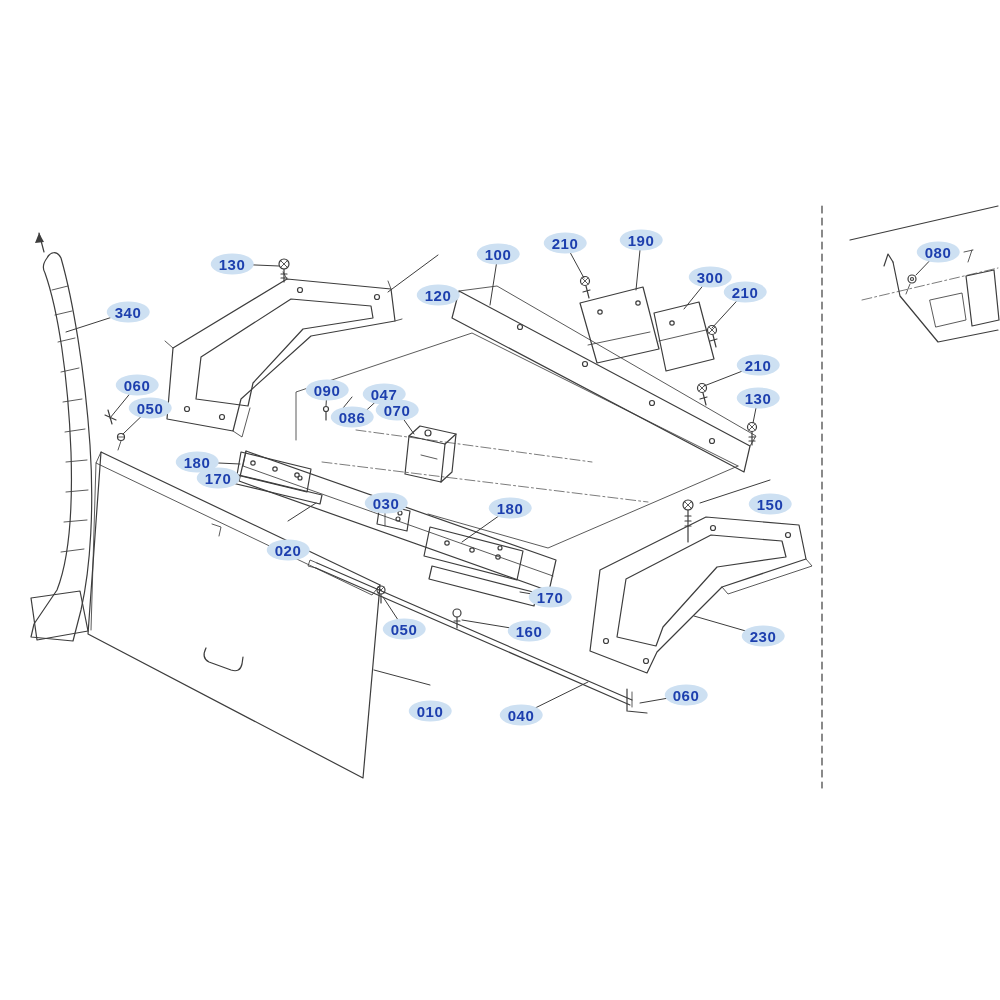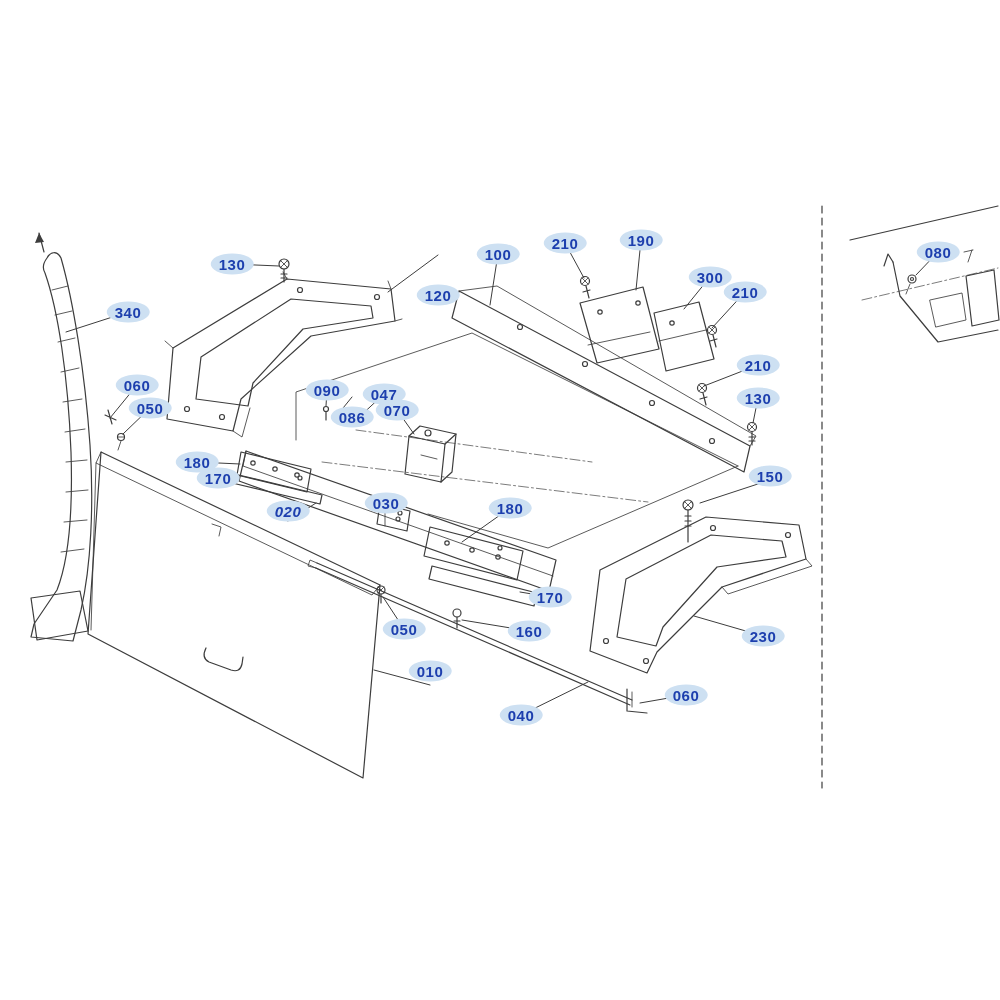--- a/index.html
+++ b/index.html
@@ -282,26 +282,26 @@
       <div class="part-label" style="left: 128px; top: 312px;">340</div>
       <div class="part-label" style="left: 137px; top: 385px;">060</div>
       <div class="part-label" style="left: 150px; top: 408px;">050</div>
       <div class="part-label" style="left: 197px; top: 462px;">180</div>
       <div class="part-label" style="left: 218px; top: 478px;">170</div>
       <div class="part-label" style="left: 327px; top: 390px;">090</div>
       <div class="part-label" style="left: 352px; top: 397px; margin-top: 20px;">086</div>
       <div class="part-label" style="left: 384px; top: 394px;">047</div>
       <div class="part-label" style="left: 397px; top: 410px;">070</div>
       <div class="part-label" style="left: 386px; top: 495px; margin-top: 8px;">030</div>
-      <div class="part-label" style="left: 288px; top: 511px; font-style: italic;">020</div>
+      <div class="part-label" style="left: 288px; top: 550px;">020</div>
       <div class="part-label" style="left: 510px; top: 508px;">180</div>
-      <div class="part-label" style="left: 770px; top: 476px;">150</div>
+      <div class="part-label" style="left: 770px; top: 504px;">150</div>
       <div class="part-label" style="left: 550px; top: 597px;">170</div>
       <div class="part-label" style="left: 529px; top: 631px;">160</div>
       <div class="part-label" style="left: 404px; top: 629px;">050</div>
       <div class="part-label" style="left: 763px; top: 636px;">230</div>
-      <div class="part-label" style="left: 430px; top: 671px; text-align: center;">010</div>
+      <div class="part-label" style="left: 430px; top: 711px; text-align: center;">010</div>
       <div class="part-label" style="left: 521px; top: 715px; text-align: right;">040</div>
       <div class="part-label" style="left: 686px; top: 695px;">060</div>
       <div class="part-label" style="left: 938px; top: 252px;">080</div>
     </div>
 
 </div>
 
 </body></html>

